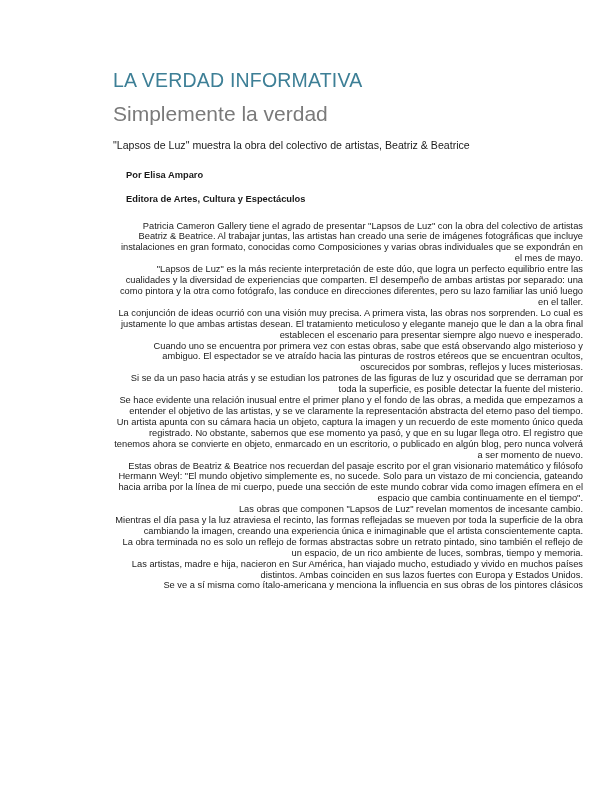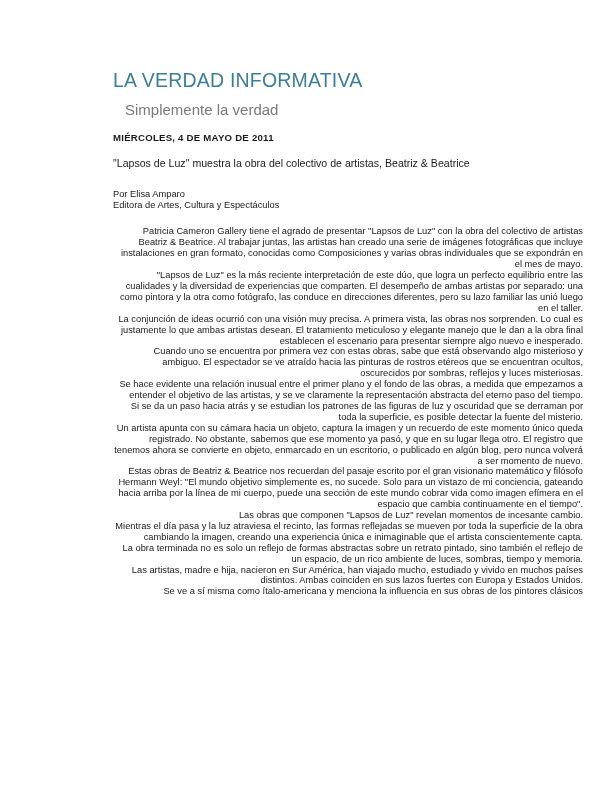--- a/index.html
+++ b/index.html
@@ -27,24 +27,24 @@
     color: #3d7f96;
     font-size: 19.5px;
     font-weight: 400;
     letter-spacing: 0.2px;
     line-height: 1.1;
     margin: 0 0 11px 0;
   }
 
   .tagline {
     color: #7a7a7a;
-    font-size: 15px;
+    font-size: 21px;
     font-weight: 400;
     line-height: 1.1;
-    margin: 0 0 13px 12px;
+    margin: 0 0 13px 0;
   }
 
   .dateline {
     color: #1a1a1a;
     font-size: 9.6px;
     font-weight: 700;
     letter-spacing: 0.25px;
     line-height: 1.2;
     margin: 0 0 14px 0;
   }
@@ -57,21 +57,21 @@
     margin: 0 0 18px 0;
   }
 
   .byline {
     color: #1a1a1a;
     font-size: 9.3px;
     font-weight: 400;
     line-height: 11.4px;
     margin: 0 0 15px 0;
   }
-  .byline div { margin: 0; }
+  .byline div { margin: 13px; font-weight: bold; }
 
   .article-body {
     width: 470px;
     color: #1a1a1a;
     font-size: 9.3px;
     font-weight: 400;
     line-height: 10.9px;
     text-align: right;
   }
   .article-body p {
@@ -81,36 +81,35 @@
 </style>
 </head>
 <body>
 
 <div class="page">
 
   <h1 class="masthead" style="color: rgb(61, 127, 150);">LA VERDAD INFORMATIVA</h1>
 
   <div class="tagline" style="color: rgb(122, 122, 122);">Simplemente la verdad</div>
 
-  <div class="dateline">MIÉRCOLES, 4 DE MAYO DE 2011</div>
 
   <h2 class="headline">"Lapsos de Luz" muestra la obra del colectivo de artistas, Beatriz &amp; Beatrice</h2>
 
   <div class="byline">
     <div>Por Elisa Amparo</div>
     <div>Editora de Artes, Cultura y Espectáculos</div>
   </div>
 
   <div class="article-body">
       <p>Patricia Cameron Gallery tiene el agrado de presentar "Lapsos de Luz" con la obra del colectivo de artistas Beatriz &amp; Beatrice. Al trabajar juntas, las artistas han creado una serie de imágenes fotográficas que incluye instalaciones en gran formato, conocidas como Composiciones y varias obras individuales que se expondrán en el mes de mayo.</p>
       <p>"Lapsos de Luz" es la más reciente interpretación de este dúo, que logra un perfecto equilibrio entre las cualidades y la diversidad de experiencias que comparten. El desempeño de ambas artistas por separado: una como pintora y la otra como fotógrafo, las conduce en direcciones diferentes, pero su lazo familiar las unió luego en el taller.</p>
       <p>La conjunción de ideas ocurrió con una visión muy precisa. A primera vista, las obras nos sorprenden. Lo cual es justamente lo que ambas artistas desean. El tratamiento meticuloso y elegante manejo que le dan a la obra final establecen el escenario para presentar siempre algo nuevo e inesperado.</p>
       <p>Cuando uno se encuentra por primera vez con estas obras, sabe que está observando algo misterioso y ambiguo. El espectador se ve atraído hacia las pinturas de rostros etéreos que se encuentran ocultos, oscurecidos por sombras, reflejos y luces misteriosas.</p>
+      <p>Si se da un paso hacia atrás y se estudian los patrones de las figuras de luz y oscuridad que se derraman por toda la superficie, es posible detectar la fuente del misterio.</p>
       <p>Se hace evidente una relación inusual entre el primer plano y el fondo de las obras, a medida que empezamos a entender el objetivo de las artistas, y se ve claramente la representación abstracta del eterno paso del tiempo.</p>
-      <p>Si se da un paso hacia atrás y se estudian los patrones de las figuras de luz y oscuridad que se derraman por toda la superficie, es posible detectar la fuente del misterio.</p>
       <p>Un artista apunta con su cámara hacia un objeto, captura la imagen y un recuerdo de este momento único queda registrado. No obstante, sabemos que ese momento ya pasó, y que en su lugar llega otro. El registro que tenemos ahora se convierte en objeto, enmarcado en un escritorio, o publicado en algún blog, pero nunca volverá a ser momento de nuevo.</p>
       <p>Estas obras de Beatriz &amp; Beatrice nos recuerdan del pasaje escrito por el gran visionario matemático y filósofo Hermann Weyl: "El mundo objetivo simplemente es, no sucede. Solo para un vistazo de mi conciencia, gateando hacia arriba por la línea de mi cuerpo, puede una sección de este mundo cobrar vida como imagen efímera en el espacio que cambia continuamente en el tiempo".</p>
       <p>Las obras que componen "Lapsos de Luz" revelan momentos de incesante cambio.</p>
       <p>Mientras el día pasa y la luz atraviesa el recinto, las formas reflejadas se mueven por toda la superficie de la obra cambiando la imagen, creando una experiencia única e inimaginable que el artista conscientemente capta.</p>
       <p>La obra terminada no es solo un reflejo de formas abstractas sobre un retrato pintado, sino también el reflejo de un espacio, de un rico ambiente de luces, sombras, tiempo y memoria.</p>
       <p>Las artistas, madre e hija, nacieron en Sur América, han viajado mucho, estudiado y vivido en muchos países distintos. Ambas coinciden en sus lazos fuertes con Europa y Estados Unidos.</p>
       <p>Se ve a sí misma como ítalo-americana y menciona la influencia en sus obras de los pintores clásicos</p>
     </div>
 
 </div>

